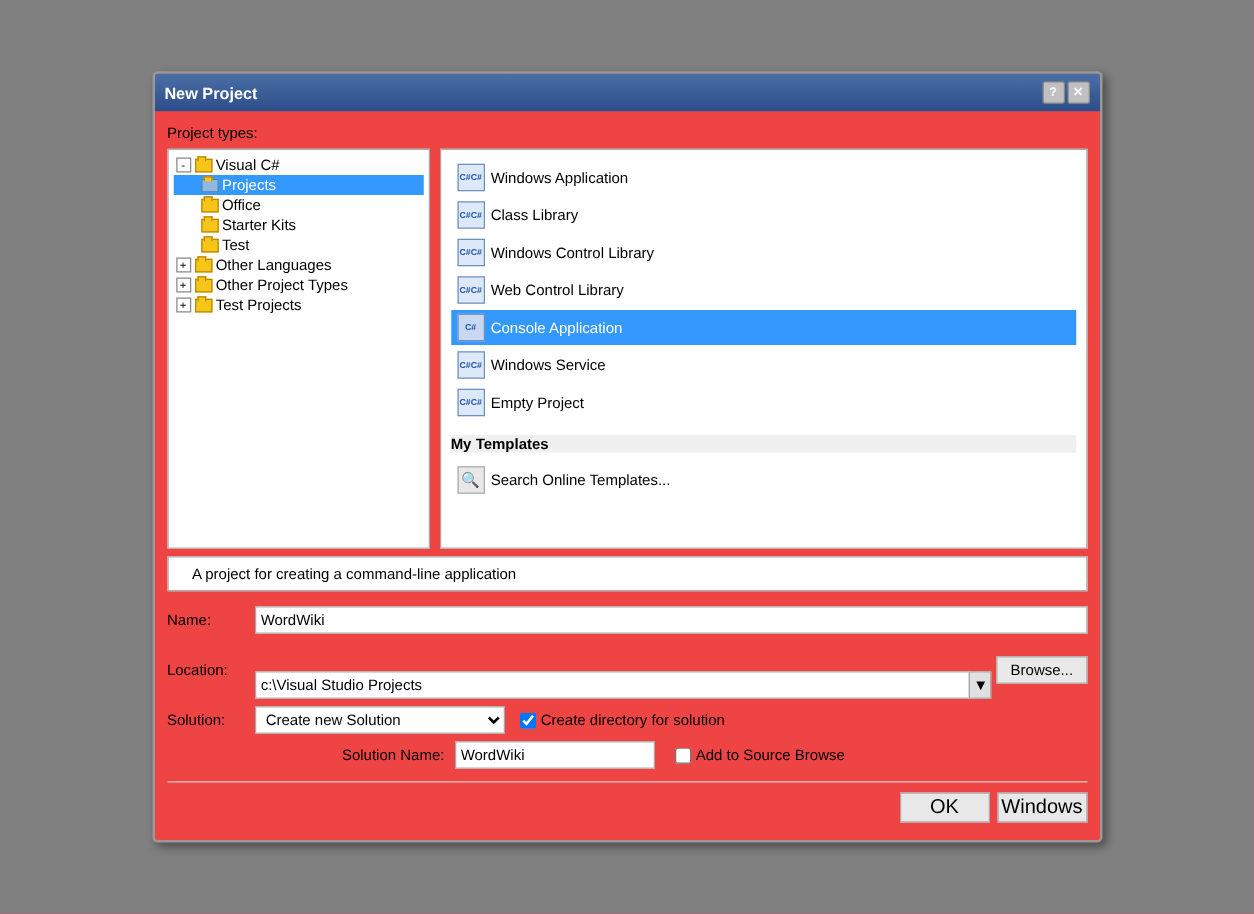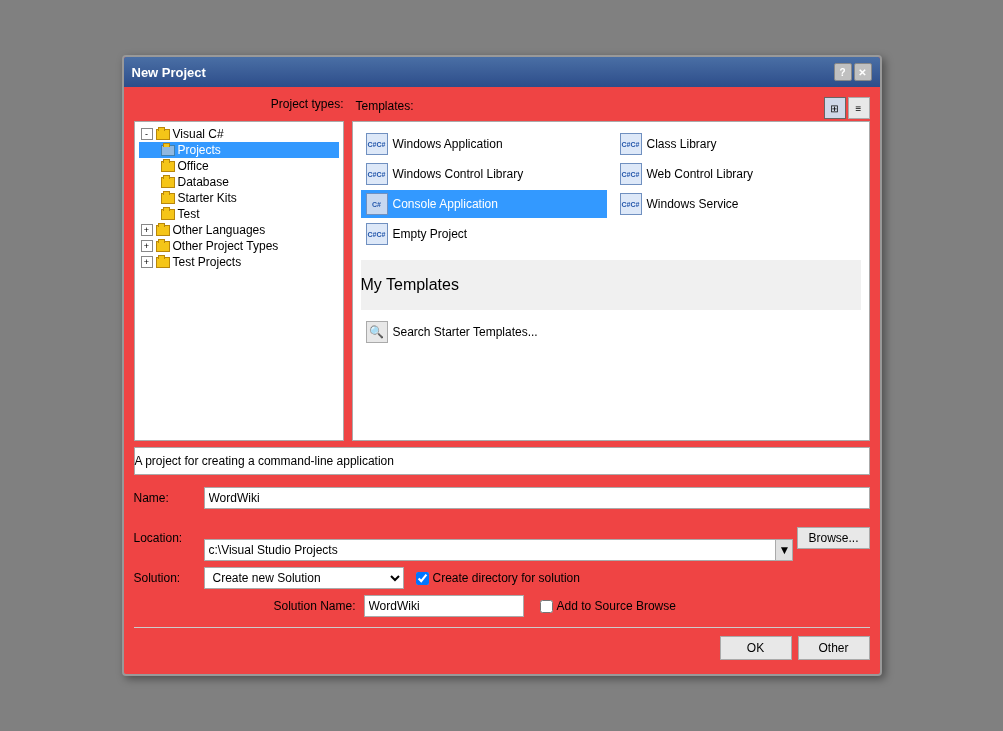--- a/index.html
+++ b/index.html
@@ -143,31 +143,31 @@
     .view-btn.active { background: #d0d8e8; border-color: #666; }
     .installed-templates-label {
       font-weight: bold;
       font-size: 12px;
       color: #000;
       background: #f0f0f0;
       padding: 2px 0;
       margin-bottom: 8px;
     }
     .my-templates-label {
-      font-weight: normal;
-      font-size: 16px;
+      font-weight: bold;
+      font-size: 12px;
       color: #000;
       background: #f0f0f0;
-      padding: 16px 0;
+      padding: 0 0;
       margin-top: 12px;
       margin-bottom: 8px;
     }
     .templates-grid {
       display: grid;
-      grid-template-columns: 1fr 1fr;
+      grid-template-columns: 1fr;
       gap: 2px 8px;
     }
     .template-item {
       display: flex;
       align-items: center;
       padding: 2px 4px;
       cursor: pointer;
       white-space: nowrap;
     }
     .template-item.selected { background: #3399ff; color: white; }
@@ -196,21 +196,21 @@
     }
     .cs-icon::after {
       content: 'C#';
       font-size: 7px;
       font-weight: bold;
       color: #2255aa;
     }
     .description-bar {
       border: 1px solid #aaa;
       background: white;
-      padding: 6px 0;
+      padding: 6px 19px;
       margin-bottom: 8px;
       font-size: 12px;
       color: #000;
     }
     .form-section {
       padding: 4px 0;
     }
     .form-row {
       display: flex;
       align-items: center;
@@ -313,21 +313,21 @@
       padding: 8px 0 4px 0;
       border-top: 1px solid #ccc;
       margin-top: 6px;
     }
     .dialog-btn {
       width: 72px;
       height: 24px;
       border: 1px solid #aaa;
       background: #e8e8e8;
       cursor: pointer;
-      font-size: 12px;
+      font-size: 16px;
     }
     .select-combo {
       display: flex;
       flex: 1;
       margin-top: 24px;
     }
   </style>
 </head>
 <body>
 
@@ -337,30 +337,23 @@
     <span class="title-bar-text">New Project</span>
     <div class="title-bar-buttons">
       <div class="title-btn">?</div>
       <div class="title-btn">✕</div>
     </div>
   </div>
 
   <div class="dialog-body">
 
     <div style="display:flex; justify-content:space-between; align-items:flex-end; margin-bottom:2px; position:relative;">
-      <div style="display:flex; gap:12px; width:100%;text-align:right;">
+      <div style="display:flex; gap:0; width:100%;">
         <div style="width:210px;">
           <div class="section-label">Project types:</div>
-        </div>
-        <div style="flex:1; display:flex; justify-content:space-between; align-items:center;">
-          <div class="section-label">Templates:</div>
-          <div class="view-toggle-btns">
-            <div class="view-btn active" title="Large Icons">⊞</div>
-            <div class="view-btn" title="Small Icons">≡</div>
-          </div>
         </div>
       </div>
     </div>
 
     <div class="top-section">
 
       <div class="tree-panel">
         <div class="tree-container">
 
           <div class="tree-item">
@@ -372,24 +365,20 @@
           <div class="tree-item selected" style="padding-left:22px;">
             <span class="folder-icon" style="background:#90b8e0; border-color:#4080b0;"></span>
             <span>Projects</span>
           </div>
 
           <div class="tree-item" style="padding-left:22px;">
             <span class="folder-icon"></span>
             <span>Office</span>
           </div>
 
-          <div class="tree-item" style="padding-left:22px;">
-            <span class="folder-icon"></span>
-            <span>Database</span>
-          </div>
 
           <div class="tree-item" style="padding-left:22px;">
             <span class="folder-icon"></span>
             <span>Starter Kits</span>
           </div>
 
           <div class="tree-item" style="padding-left:22px;">
             <span class="folder-icon"></span>
             <span>Test</span>
           </div>
@@ -471,21 +460,21 @@
             </div>
 
           </div>
 
           <div class="my-templates-label">My Templates</div>
 
           <div class="template-item">
             <div class="template-icon">
               <div style="width:22px;height:22px;background:#e8e8e8;border:1px solid #aaa;display:flex;align-items:center;justify-content:center;font-size:12px;">🔍</div>
             </div>
-            <span>Search Starter Templates...</span>
+            <span>Search Online Templates...</span>
           </div>
 
         </div>
       </div>
     </div>
 
     <div class="description-bar">
       <span>A project for creating a command-line application</span>
     </div>
 
@@ -525,17 +514,17 @@
         <div class="add-source-control">
           <input type="checkbox" id="add-source" style="">
           <label for="add-source">Add to Source Browse</label>
         </div>
       </div>
 
     </div>
 
     <div class="bottom-buttons">
       <button class="dialog-btn">OK</button>
-      <button class="dialog-btn">Other</button>
+      <button class="dialog-btn">Windows</button>
     </div>
 
   </div>
 </div>
 
 </body></html>

